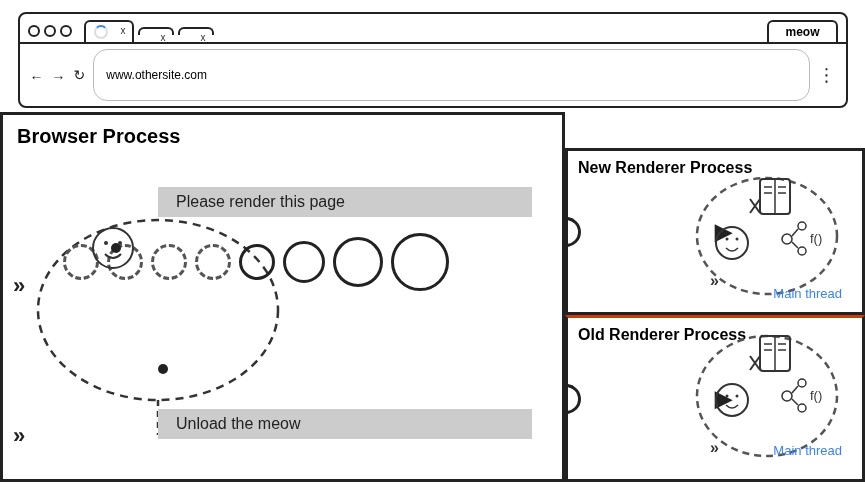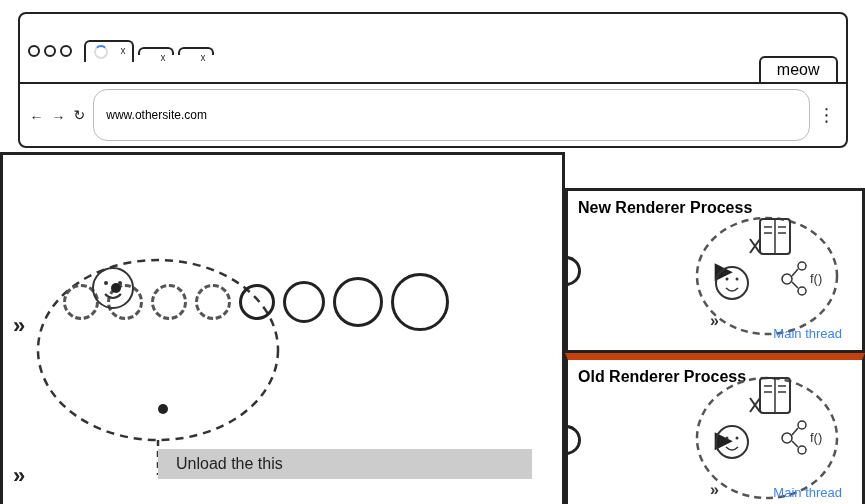--- a/index.html
+++ b/index.html
@@ -52,27 +52,26 @@
     .tab-loading {
       width: 14px; height: 14px;
       border: 2px solid #ddd;
       border-top: 2px solid #3b82f6;
       border-radius: 50%;
       display: inline-block;
     }
     .tab-spacer { flex: 1; }
     .meow-tab {
       padding: 3px 16px;
-      font-size: 16px;
-      font-weight: normal;
+      font-size: 12px;
+      font-weight: bold;
       border: 2px solid #222;
       border-bottom: none;
       border-radius: 6px 6px 0 0;
       background: #fff;
-      margin-top: 36px;
     }
     .address-bar {
       display: flex;
       align-items: center;
       padding: 5px 10px;
       gap: 8px;
     }
     .nav-btn {
       font-size: 14px; color: #222; cursor: pointer;
       background: none; border: none;
@@ -238,21 +237,21 @@
     .renderer-process {
       flex: 1;
       border: 3px solid #222;
       border-left: 3px solid #222;
       position: relative;
       background: #fff;
       overflow: hidden;
     }
 
     .renderer-process + .renderer-process {
-      border-top: 7px solid #c2410c;
+      border-top: 3px solid #c2410c;
     }
 
     .renderer-label {
       font-size: 16px;
       font-weight: bold;
       padding: 8px 10px;
     }
 
     
     .main-thread-label {
@@ -326,23 +325,25 @@
 
   <div class="browser-process">
 
     <svg class="paths">
 
       <ellipse cx="155" cy="195" rx="120" ry="90" fill="none" stroke="#333" stroke-width="2.5" stroke-dasharray="8,6"></ellipse>
 
       <line x1="155" y1="285" x2="155" y2="320" stroke="#333" stroke-width="2.5" stroke-dasharray="6,5"></line>
     </svg>
 
-
-
-    <div class="message-bubble bubble-unload">Unload the this</div>
+    <div class="process-label">Browser Process</div>
+
+    <div class="message-bubble bubble-render">Please render this page</div>
+
+    <div class="message-bubble bubble-unload">Unload the meow</div>
 
     <div class="circles-row">
       <div class="circle-dotted"></div>
       <div class="circle-dotted"></div>
       <div class="circle-dotted"></div>
       <div class="circle-dotted"></div>
       <div class="circle-solid-sm"></div>
       <div class="circle-solid-md"></div>
       <div class="circle-solid-lg"></div>
       <div class="circle-solid-xlg"></div>

